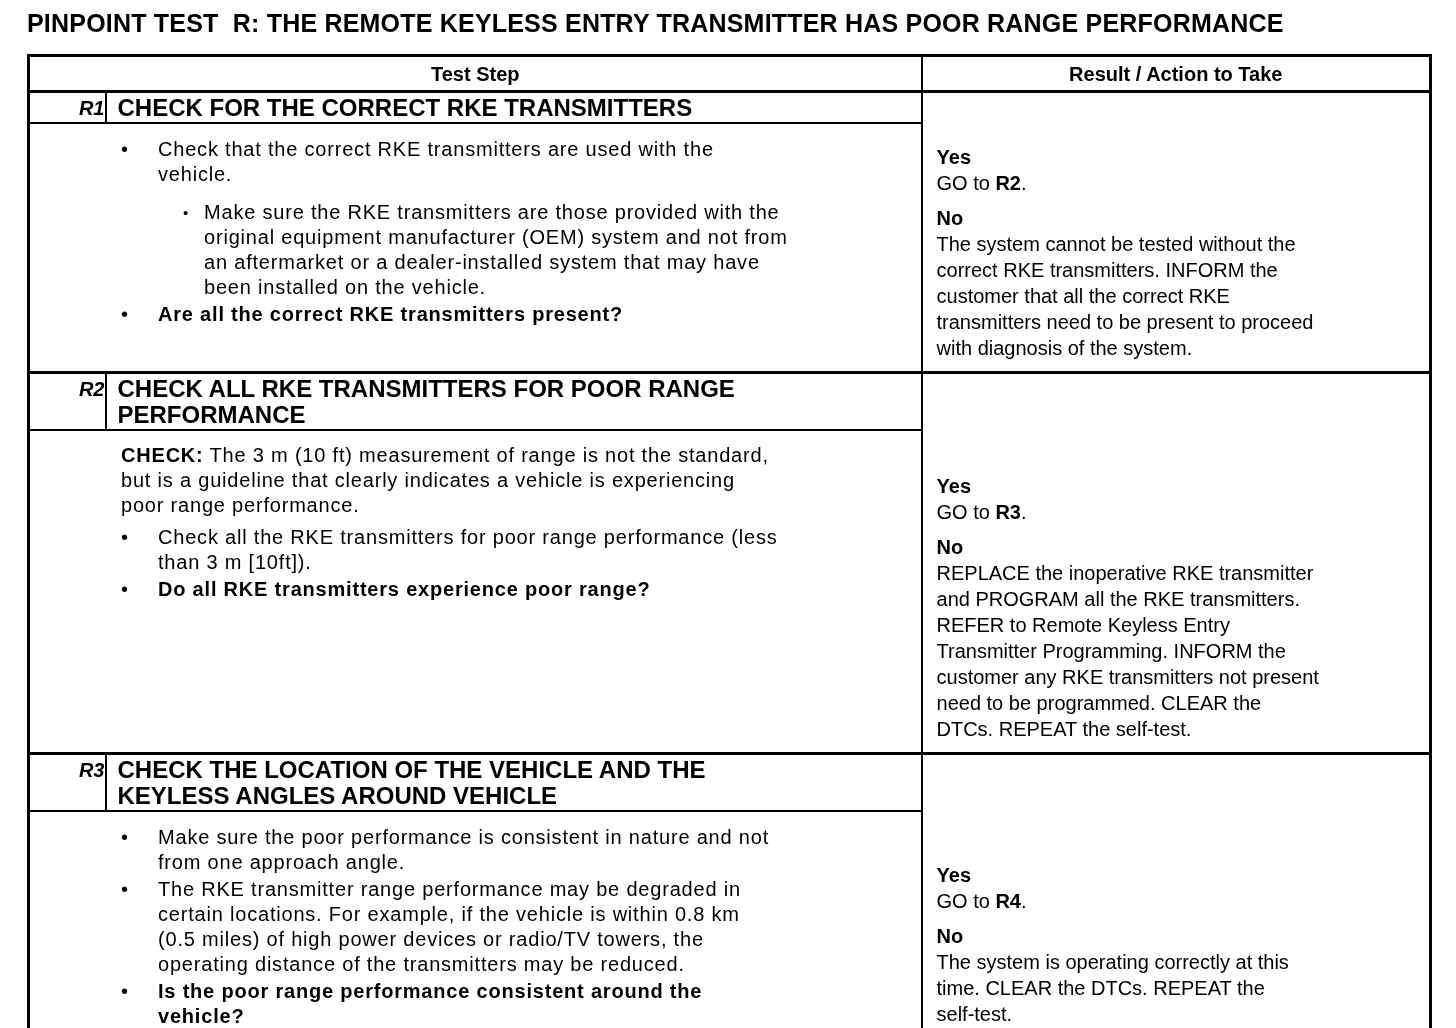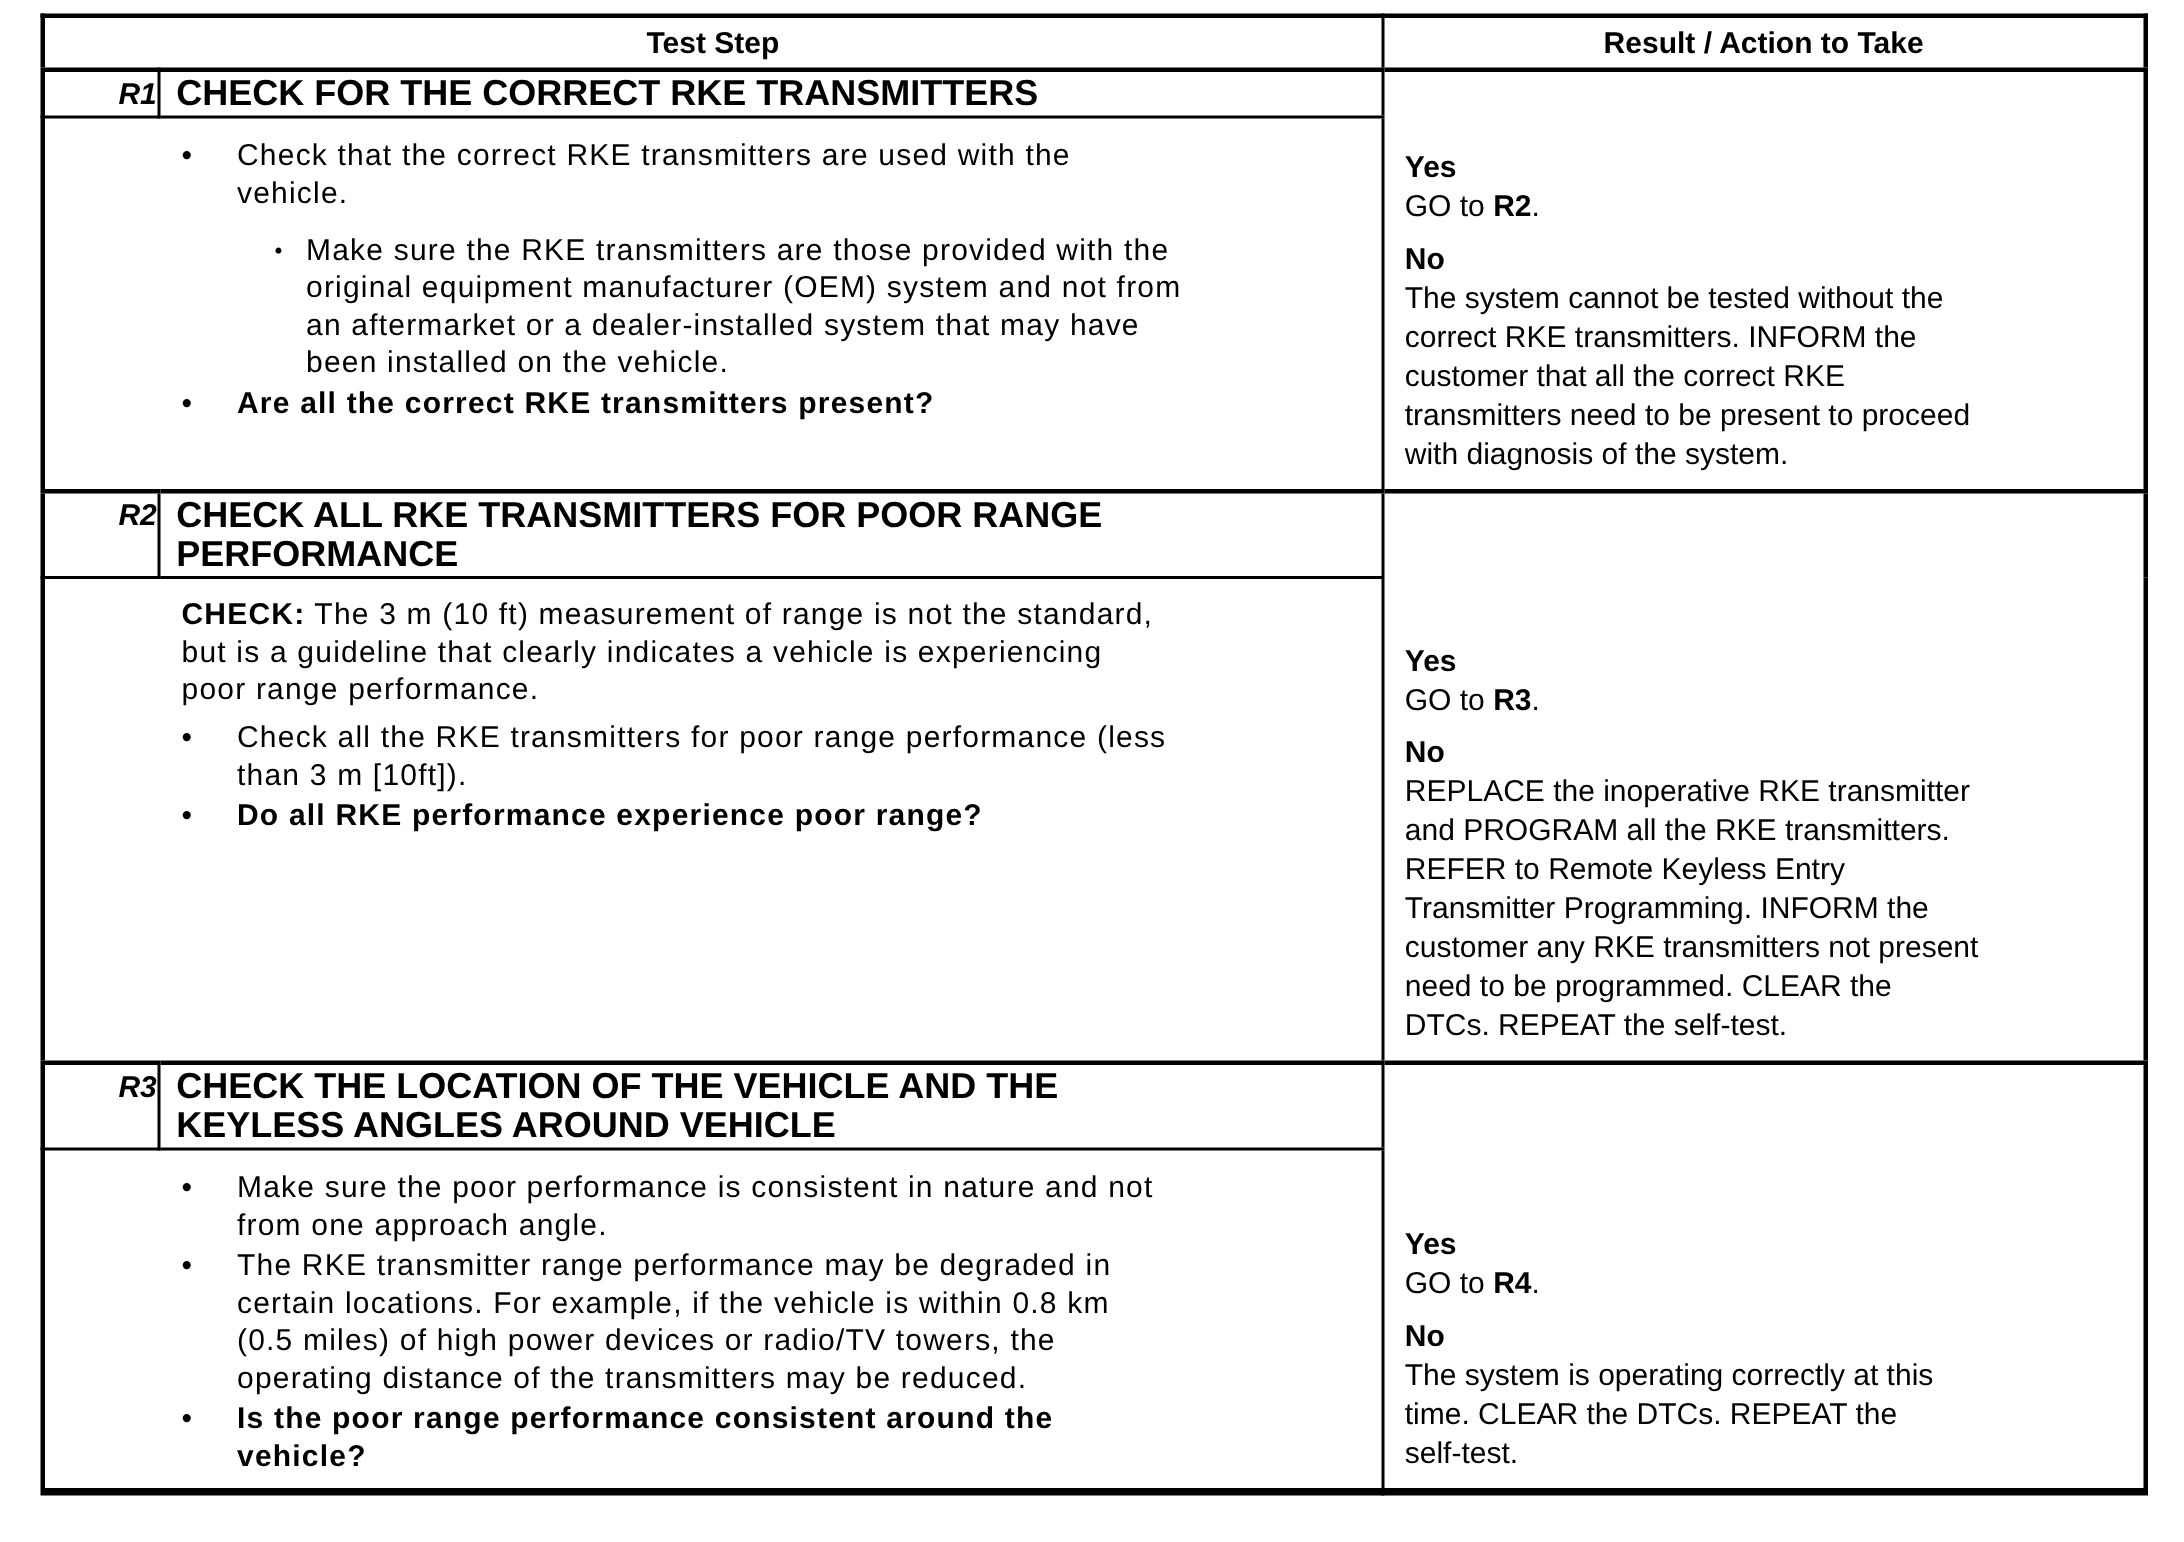--- a/index.html
+++ b/index.html
@@ -94,20 +94,21 @@
   .answer { font-weight: bold; margin-top: 9px; }
   .answer:first-child { margin-top: 0; }
   .goto, .result-para { white-space: pre-line; }
   .goto b { font-weight: bold; }
 </style>
 </head>
 <body>
 
 <div class="page">
 
+  <h1 class="page-title">PINPOINT TEST  R: THE REMOTE KEYLESS ENTRY TRANSMITTER HAS POOR RANGE PERFORMANCE</h1>
 
   <table class="pinpoint">
     <colgroup>
       <col class="c-code">
         <col class="c-title">
         <col class="c-result">
     </colgroup>
     <thead>
       <tr>
         <th class="col-header" colspan="2">Test Step</th>
@@ -173,21 +174,21 @@
             <div class="note"><b>CHECK:</b><span class="note-text"> The 3 m (10 ft) measurement of range is not the standard,
 but is a guideline that clearly indicates a vehicle is experiencing
 poor range performance.</span></div>
             <div class="li">
               <span class="marker">•</span>
               <span class="li-text">Check all the RKE transmitters for poor range performance (less
 than 3 m [10ft]).</span>
             </div>
             <div class="li bold">
               <span class="marker">•</span>
-              <span class="li-text">Do all RKE performance experience poor range?</span>
+              <span class="li-text">Do all RKE transmitters experience poor range?</span>
             </div>
           </td>
       </tr>
 
       <tr class="step-title-row">
         <td class="code-cell">R3</td>
         <td class="title-cell">CHECK THE LOCATION OF THE VEHICLE AND THE
 KEYLESS ANGLES AROUND VEHICLE</td>
         <td class="result-cell" rowspan="2">
             <div class="answer">Yes</div>

